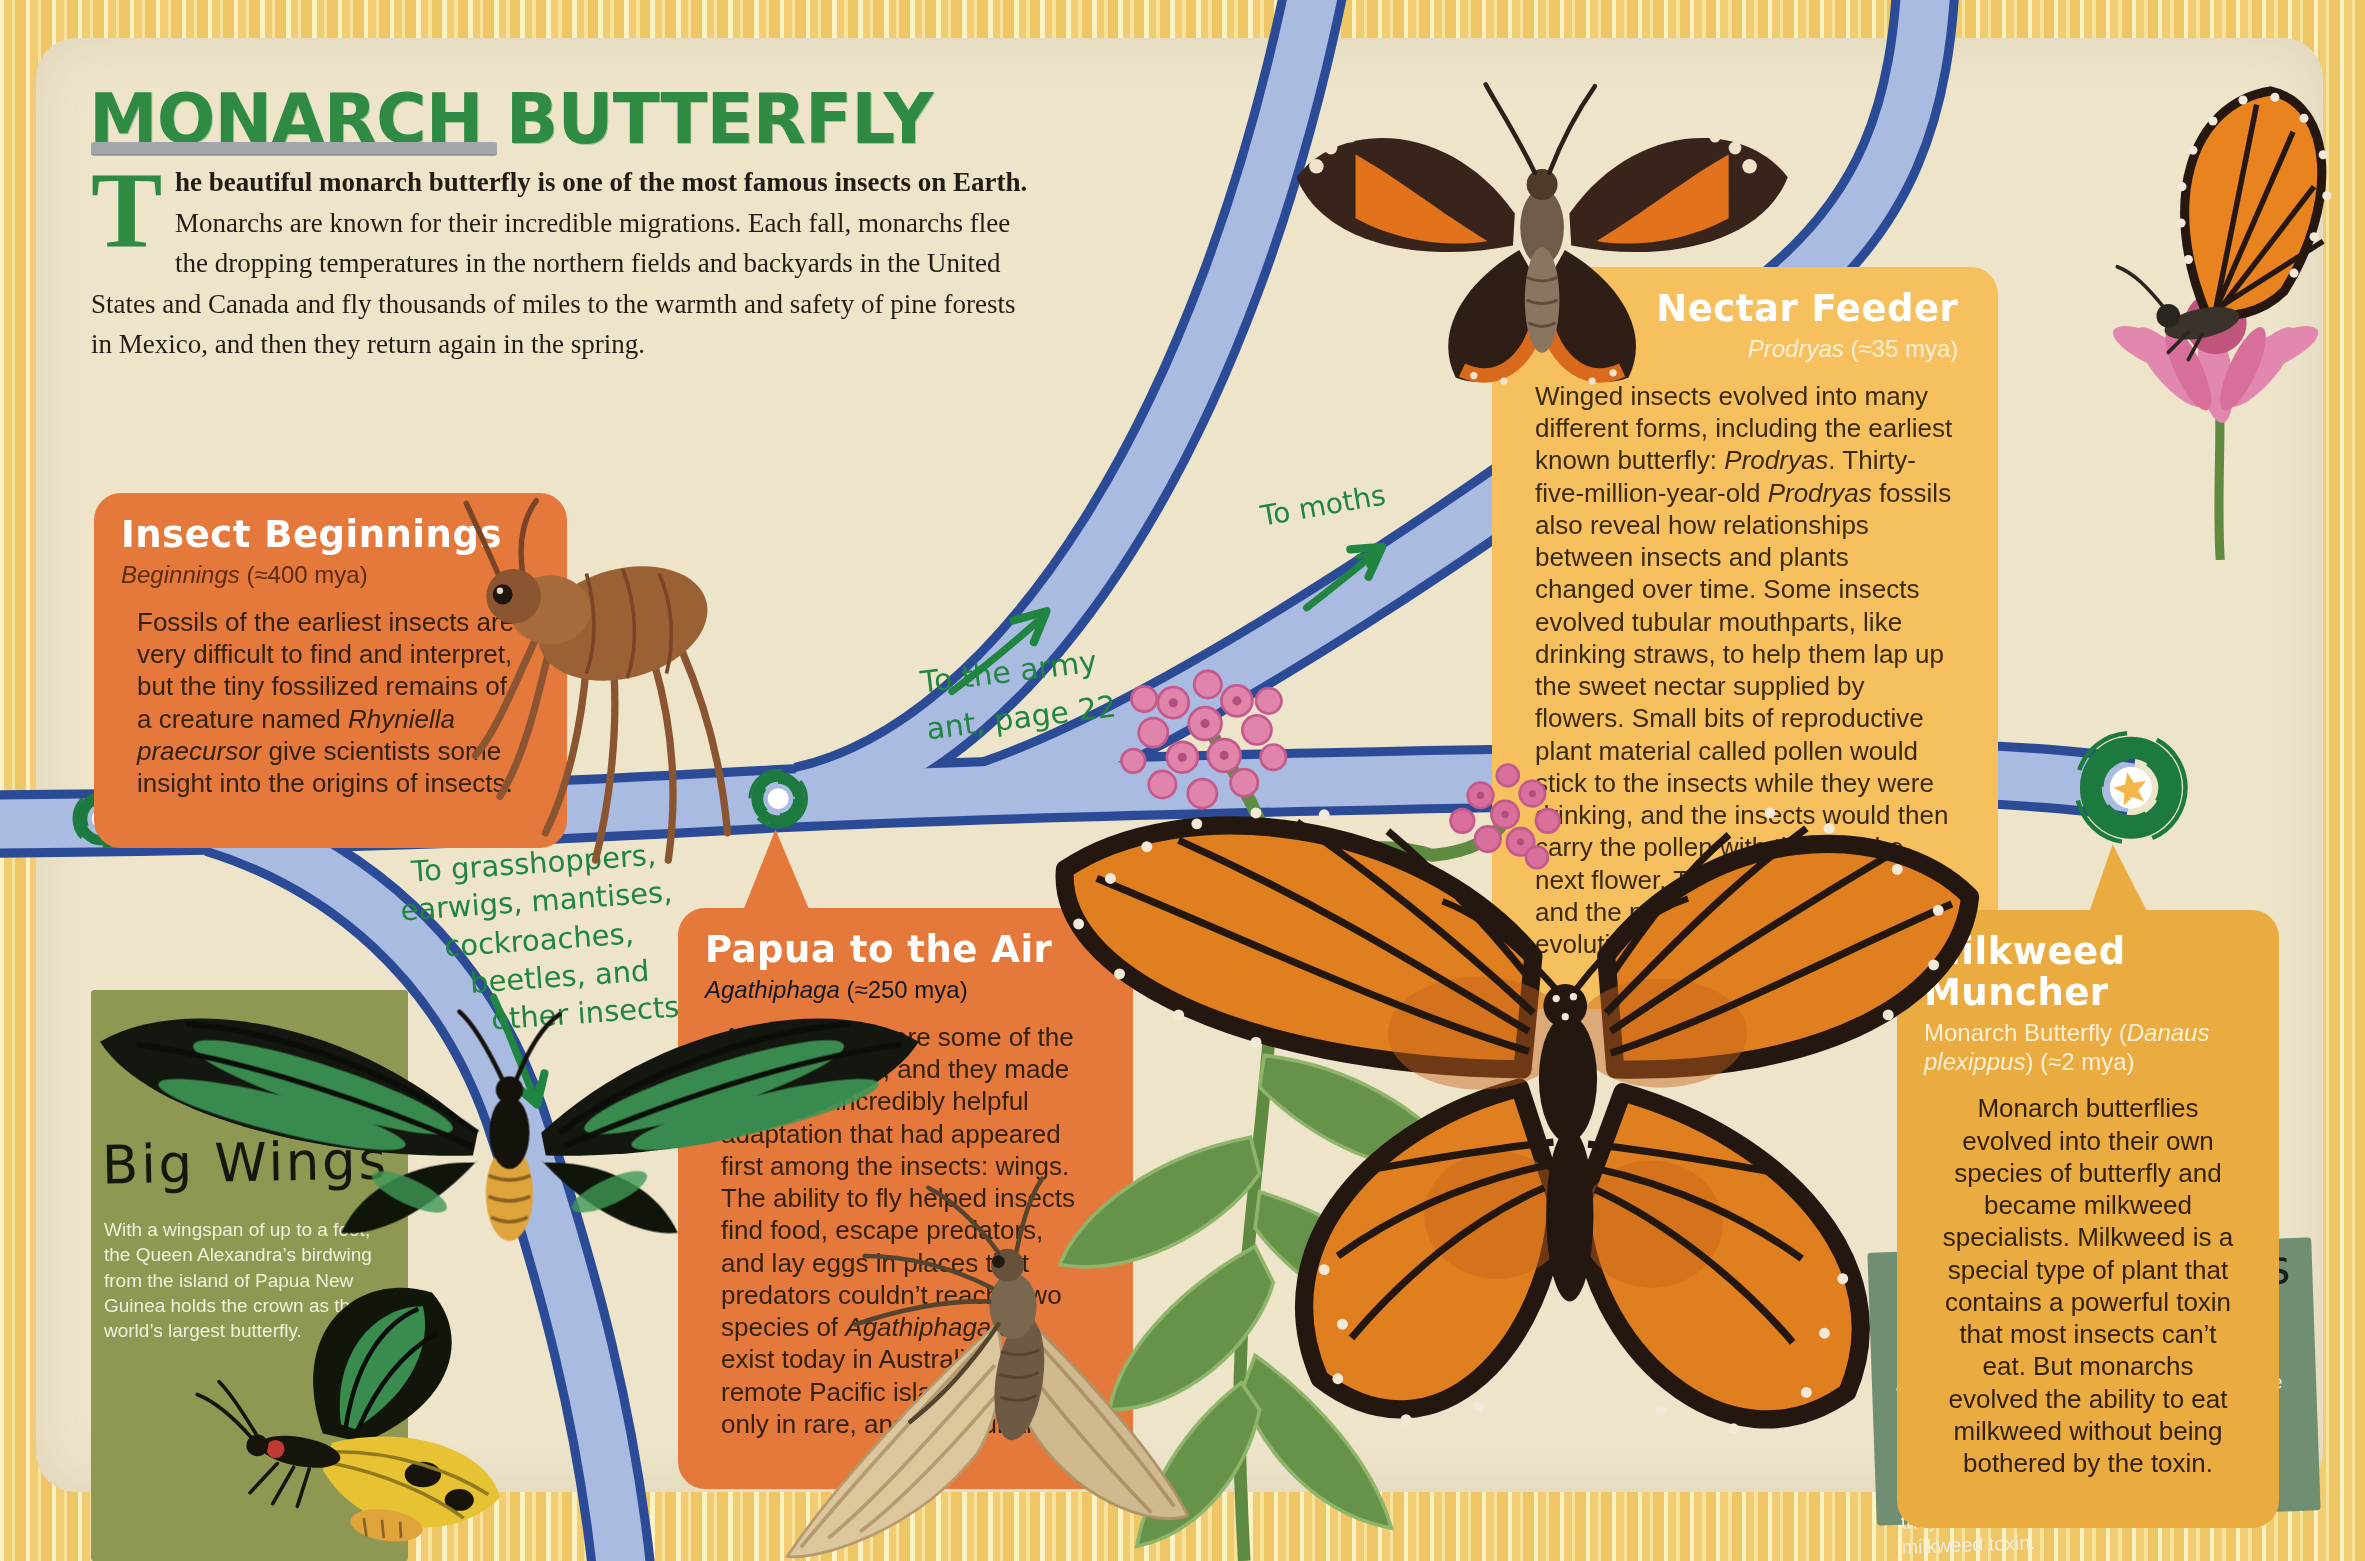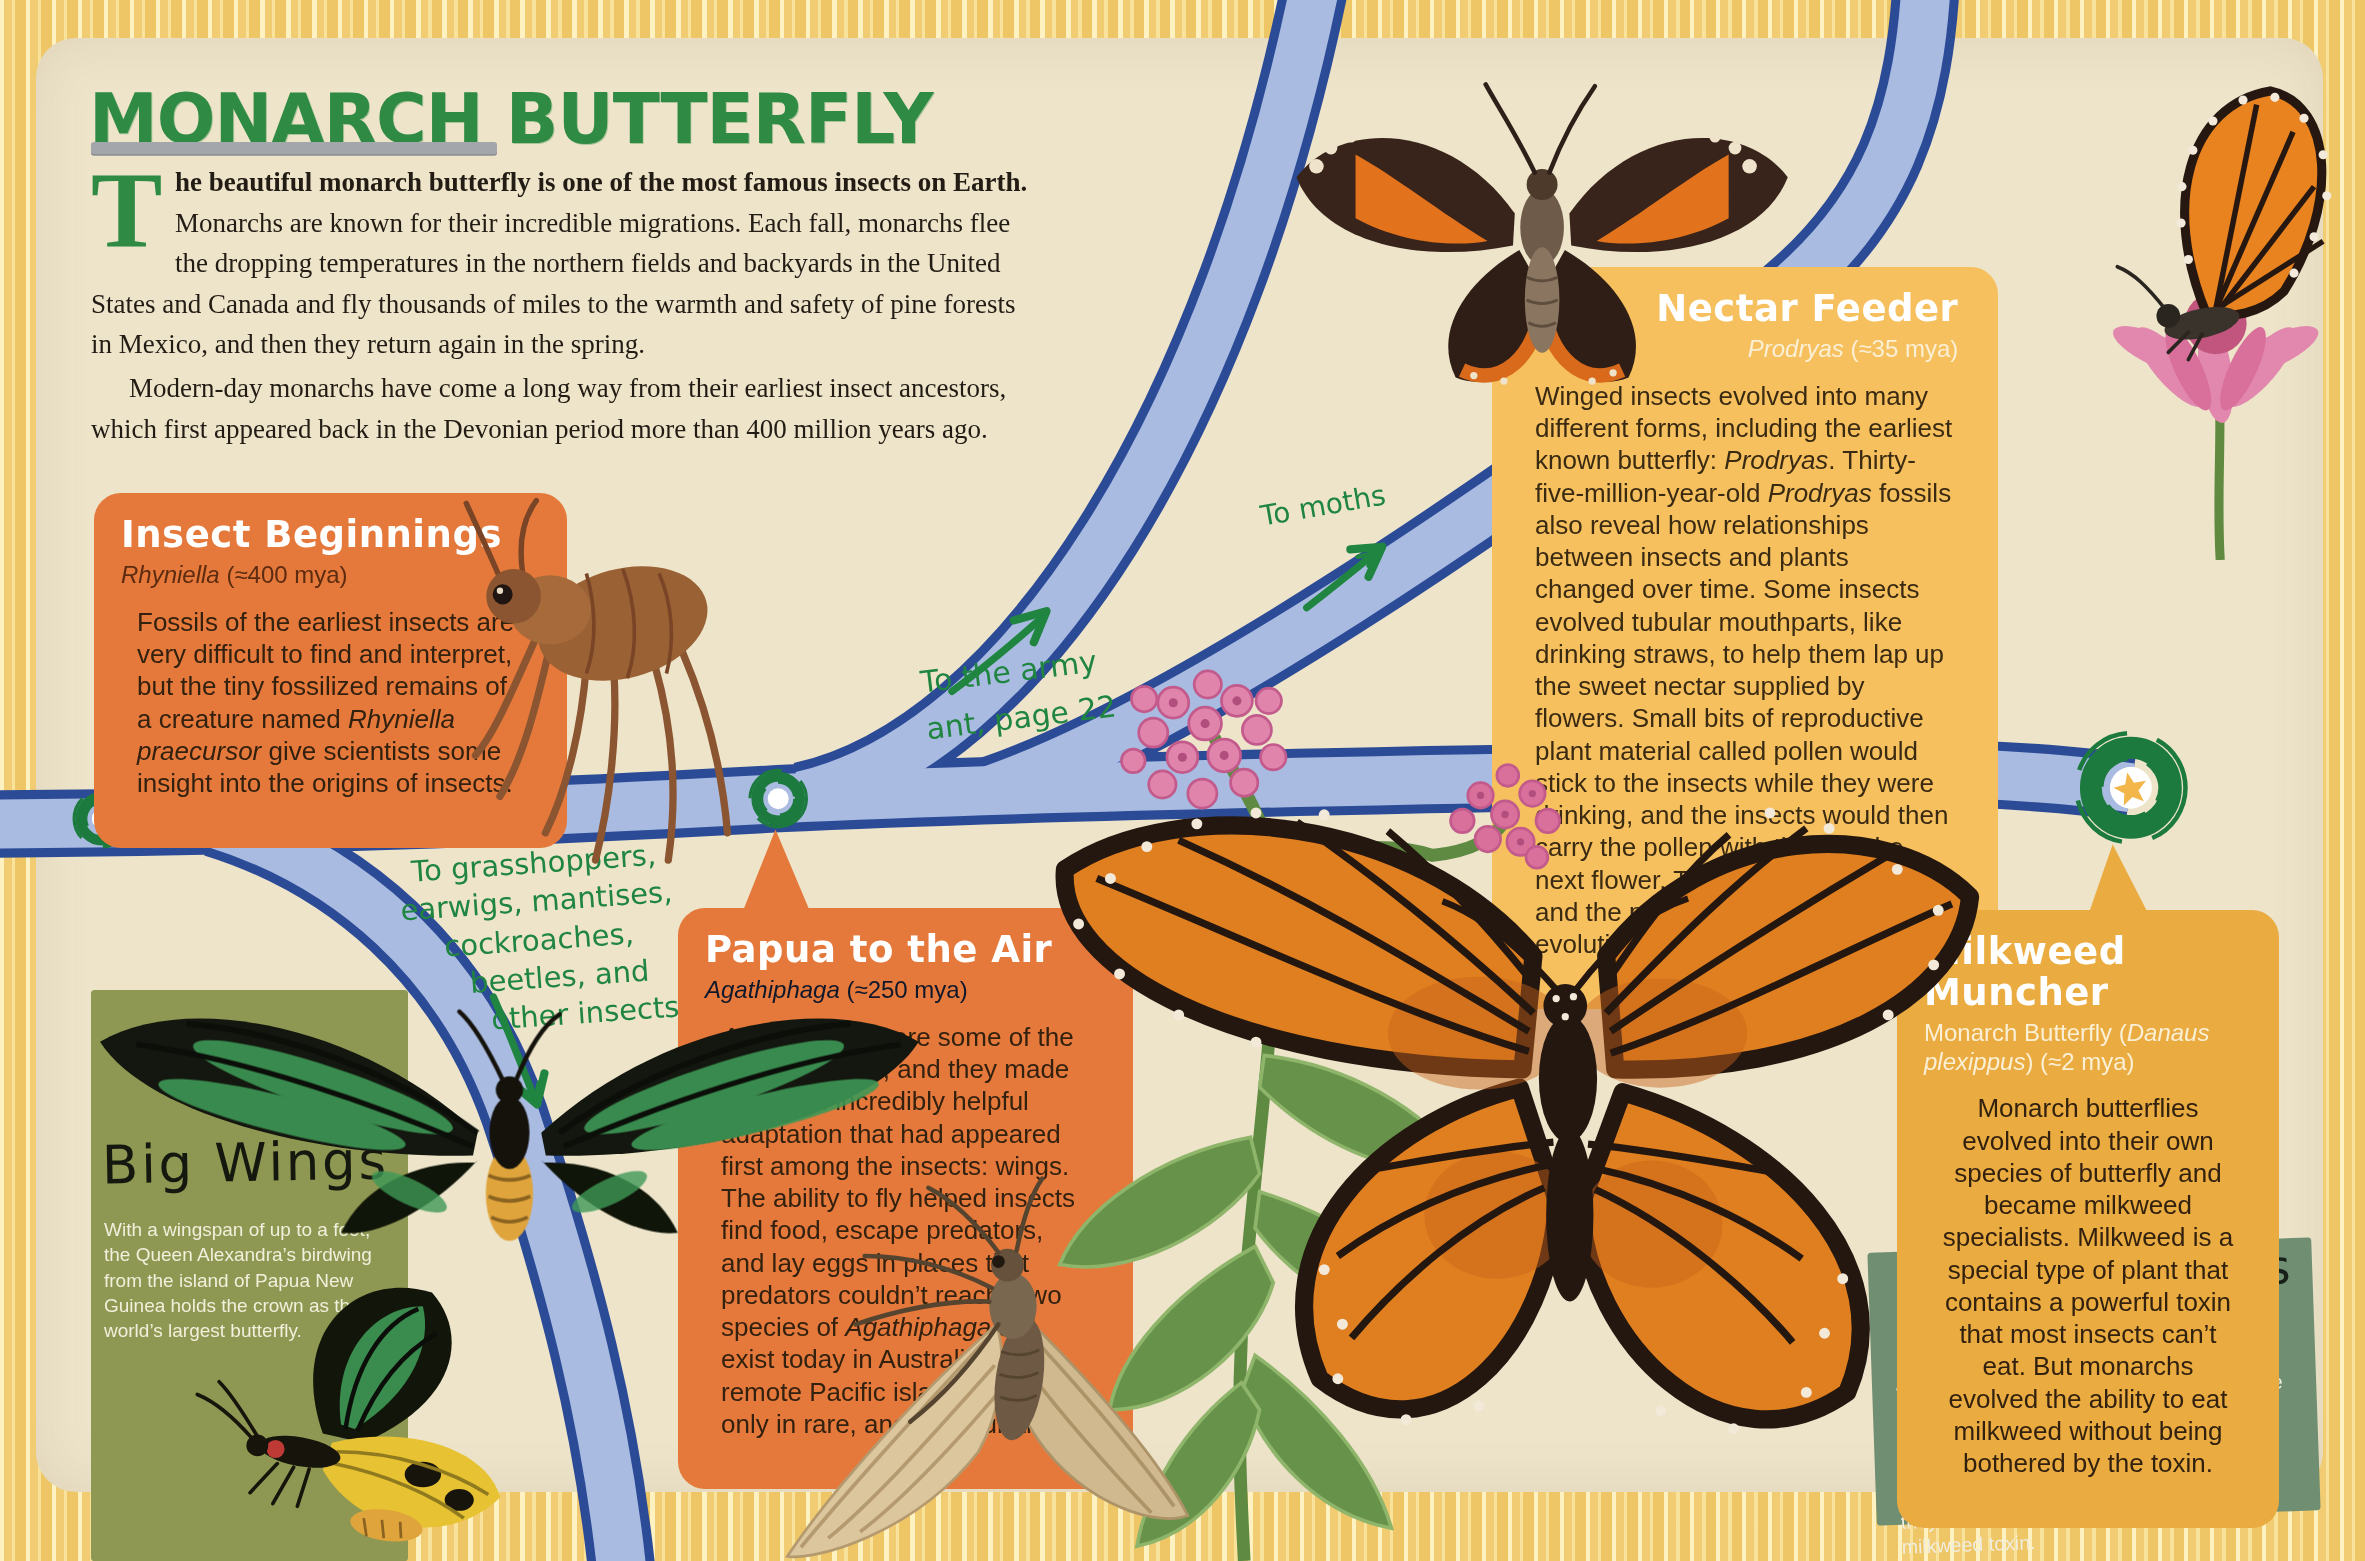--- a/index.html
+++ b/index.html
@@ -119,26 +119,25 @@
     <polygon points="150,750 228,750 116,852" fill="#E5793B"></polygon>
     <polygon points="816,1002 890,1002 852,912" fill="#E5793B"></polygon>
     <polygon points="1916,702 1995,702 1988,806" fill="#F6C05E"></polygon>
     <polygon points="2295,1006 2362,1006 2322,928" fill="#EAAC40"></polygon>
   </svg>
 
   <h1 class="abs page-title">MONARCH BUTTERFLY</h1>
   <div class="abs title-rule"></div>
   <div class="abs intro">
     <p><span class="dropcap">T</span><b>he beautiful monarch butterfly is one of the most famous insects on Earth.</b> <span>Monarchs are known for their incredible migrations. Each fall, monarchs flee the dropping temperatures in the northern fields and backyards in the United States and Canada and fly thousands of miles to the warmth and safety of pine forests in Mexico, and then they return again in the spring.</span></p>
-    <p class="indent">Modern-day monarchs have come a long way from their earliest insect ancestors, which first appeared back in the Devonian period more than 400 million years ago.</p>
   </div>
 
   <section class="abs callout orange" style="left:94px;top:493px;width:473px;min-height:193px;">
     <h2 class="c-title">Insect Beginnings</h2>
-    <p class="c-sub" style="color:#5C2B10;"><span class="it">Rhyniella</span><span> (≈400 mya)</span></p>
+    <p class="c-sub" style="color:#5C2B10;"><span class="it">Beginnings</span><span> (≈400 mya)</span></p>
     <p class="c-body"><span>Fossils of the earliest insects are very difficult to find and interpret, but the tiny fossilized remains of a creature named </span><span class="it">Rhyniella praecursor</span><span> give scientists some insight into the origins of insects.</span></p>
   </section>
 
   <section class="abs callout orange" style="left:678px;top:908px;width:455px;min-height:375px;">
     <h2 class="c-title">Papua to the Air</h2>
     <p class="c-sub" style="color:#0f172a;"><span class="it">Agathiphaga</span><span> (≈250 mya)</span></p>
     <p class="c-body"><span class="it">Agathiphaga</span><span> were some of the earliest moths, and they made use of an incredibly helpful adaptation that had appeared first among the insects: wings. The ability to fly helped insects find food, escape predators, and lay eggs in places that predators couldn’t reach. Two species of </span><span class="it">Agathiphaga</span><span> still exist today in Australia and remote Pacific islands, living only in rare, ancient kauri trees.</span></p>
   </section>
 
   <section class="abs callout yellow nectar" style="left:1492px;top:267px;width:506px;min-height:375px;">

